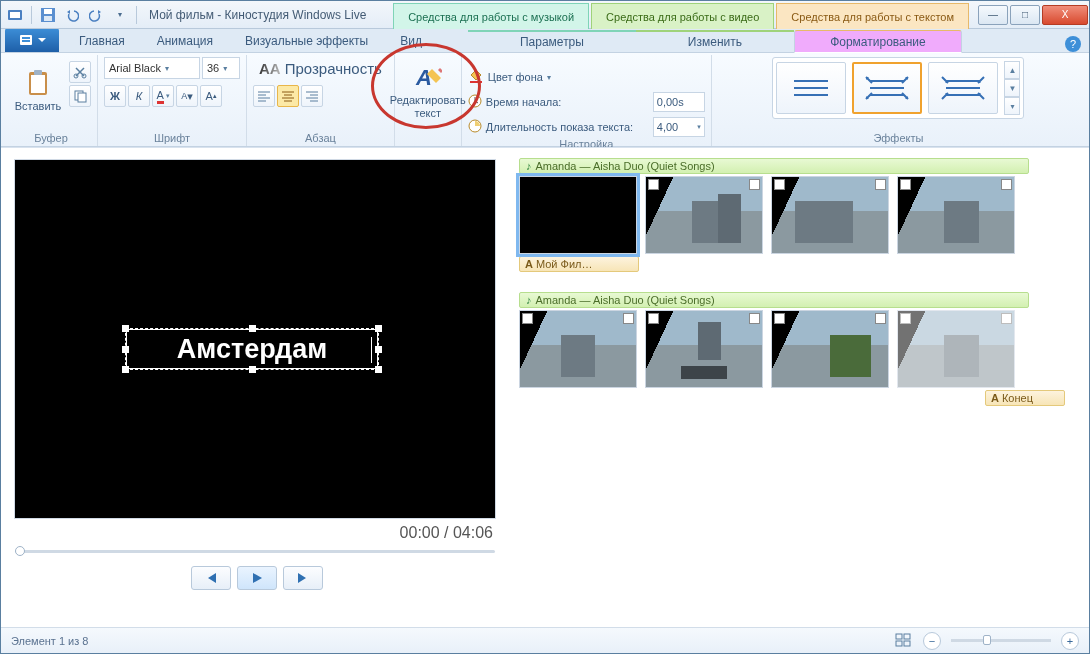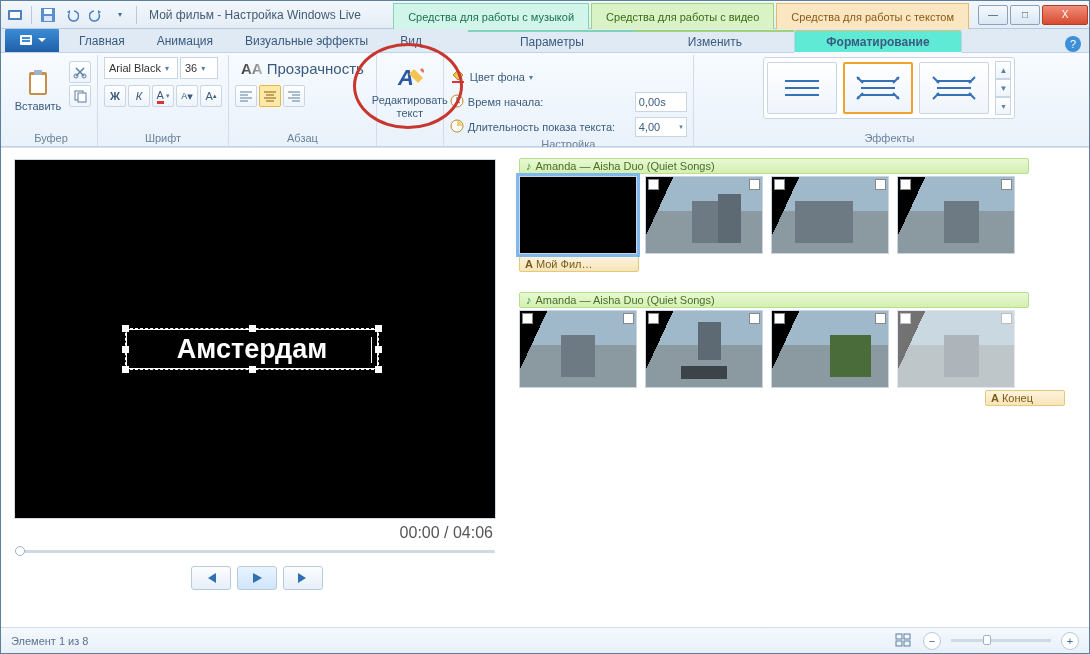--- a/index.html
+++ b/index.html
@@ -23,21 +23,21 @@
 
 
 .ribbon-tabs { height: 24px; background:#dfeaf5; display:flex; align-items:flex-end; border-bottom:1px solid #c3d2e2; }
 .file-btn { width: 54px; height: 24px; background: linear-gradient(#3d8fd8,#1e5fa8); display:flex; align-items:center; justify-content:center; margin: 0 4px 0 4px; border-radius:3px 3px 0 0; }
 .file-btn svg { width: 28px; height: 14px; }
 .rtab { padding: 0 16px; height: 22px; display:flex; align-items:center; color:#3b5b7e; cursor:pointer; font-size:12px; }
 .rtab.ctx { border-top: 2px solid transparent; }
 .rtab.ctx.video  { border-top-color:#9fd37a; }
 .rtab.ctx.music  { border-top-color:#7fd4b7; }
 .rtab.ctx.text   { border-top-color:#e7b96a; }
-.rtab.active { background:#5eead4; border:1px solid #c3d2e2; border-bottom:1px solid #fff; border-radius:3px 3px 0 0; height:23px; margin-bottom:-1px;font-weight:bold; }
+.rtab.active { background:#f0abfc; border:1px solid #c3d2e2; border-bottom:1px solid #fff; border-radius:3px 3px 0 0; height:23px; margin-bottom:-1px; }
 .help-q { margin-left:auto; margin-right:8px; width:16px; height:16px; border-radius:50%; background:#3d8fd8; color:#fff; font-size:11px; display:flex; align-items:center; justify-content:center; }
 
 
 .ribbon { height: 94px; background: linear-gradient(#f7fbff,#e9f1fa); border-bottom:1px solid #c3d2e2; display:flex; padding: 2px 4px 0 4px; }
 .group { display:flex; flex-direction:column; align-items:center; border-right:1px solid #d2dde9; padding: 2px 6px 0 6px; }
 .group-body { display:flex; align-items:flex-start; gap:4px; flex:1; }
 .group-label { font-size:11px; color:#6a829b; padding: 0 0 2px 0; }
 .big-btn { display:flex; flex-direction:column; align-items:center; justify-content:center; width:54px; height:66px; border:1px solid transparent; border-radius:3px; padding-top:2px; cursor:pointer; }
 .big-btn .ico { width:28px; height:28px; display:flex; align-items:center; justify-content:center; }
 .big-btn .lbl { font-size:11px; text-align:center; line-height:1.1; margin-top:3px; color:#3b5b7e; }
@@ -131,21 +131,21 @@
       </div>
     <div class="qat-btn">
         <svg width="14" height="14" viewBox="0 0 14 14">
           <path d="M5 3 A5 5 0 1 0 10 6" fill="none" stroke="#4b80c1" stroke-width="1.5"></path>
           <path d="M12 4 L9 2 L9 6 Z" fill="#4b80c1"></path>
         </svg>
       </div>
     <div class="qat-btn" style="font-size:8px;">▾</div>
   </div>
   <span class="qat-sep"></span>
-  <span class="title-text">Мой фильм - Настройка Windows Live</span>
+  <span class="title-text">Мой фильм - Киностудия Windows Live</span>
   <div class="tool-tabs">
     <div class="tool-tab music">Средства для работы с музыкой</div>
     <div class="tool-tab video">Средства для работы с видео</div>
     <div class="tool-tab text">Средства для работы с текстом</div>
   </div>
   <div class="win-controls">
     <div class="win-btn">—</div>
     <div class="win-btn">□</div>
     <div class="win-btn close">X</div>
   </div>
@@ -201,21 +201,21 @@
           </div>
       </div>
     </div>
     <div class="group-label">Буфер</div>
   </div>
 
   <div class="group">
     <div class="group-body">
       <div class="col">
         <div class="small-row">
-          <div class="combo" style="width:74px">
+          <div class="combo" style="width:96px">
               <span>Arial Black</span>
               <span class="dd">▾</span>
             </div>
           <div class="combo" style="width:38px">
               <span>36</span>
               <span class="dd">▾</span>
             </div>
         </div>
         <div class="small-row" style="margin-top:4px;">
           <div class="small-btn" style="font-weight:bold">Ж</div>

